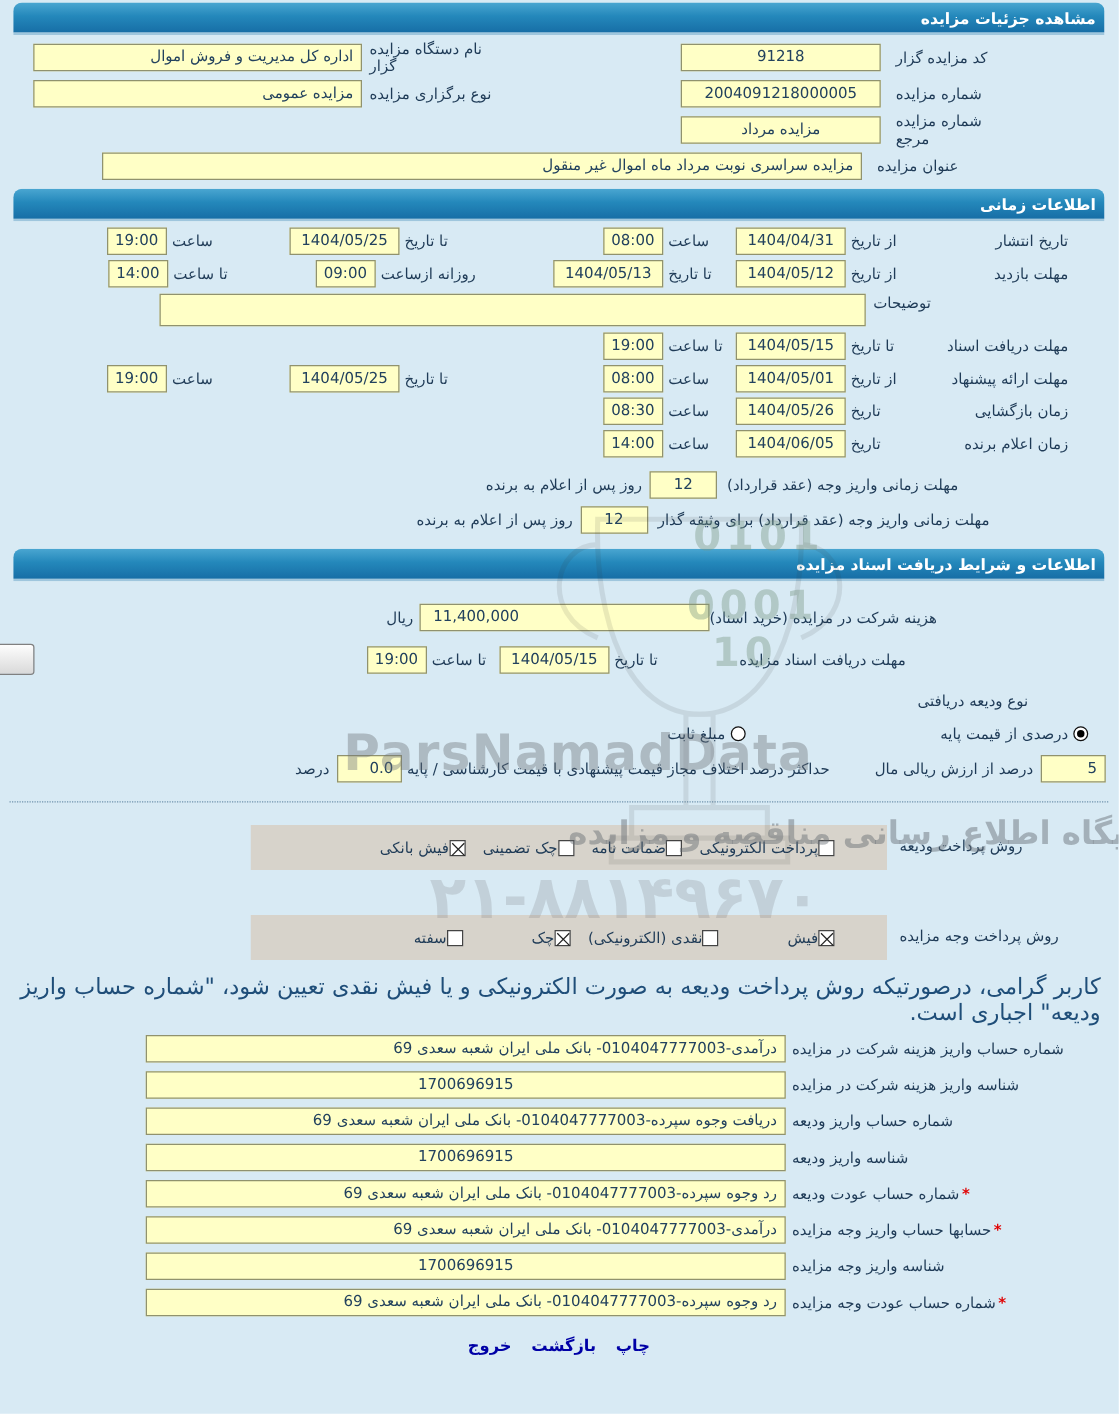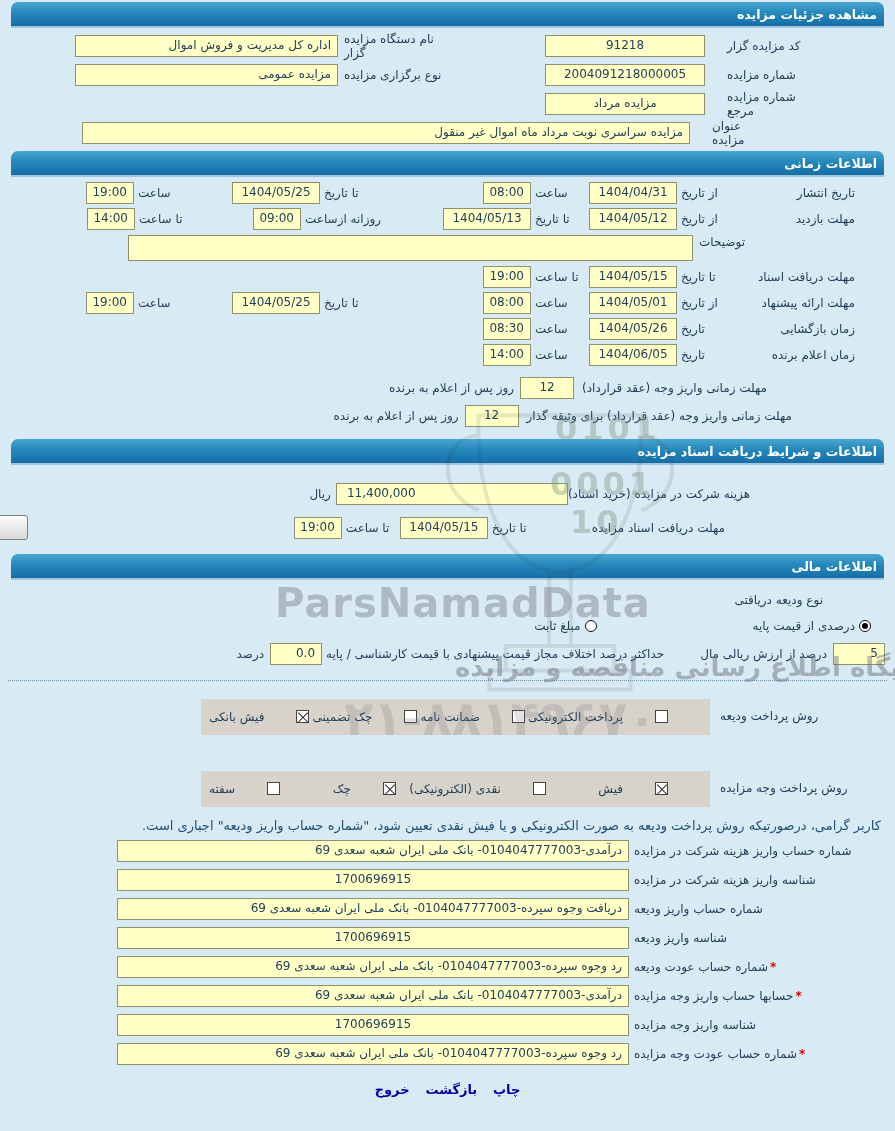--- a/index.html
+++ b/index.html
@@ -10,25 +10,25 @@
   
   .section-bar { height:26px; margin:0 11px; border-radius:7px 7px 0 0;
     background:linear-gradient(180deg,#4aa6d1 0%,#2488bb 45%,#176ea6 100%);
     color:#fff; font-weight:bold; font-size:12.5px; line-height:26px; padding-right:7px;
     border-bottom:2px solid #9fc6dd; }
   .section-bar.main { margin-top:2px; }
 
   
   .inp { background:#ffffc6; border:1px solid #90926e; height:22px; line-height:19px;
          padding:0 6px; overflow:hidden; white-space:nowrap; color:#23425e; }
-  .inp.center { text-align:center; padding:0 2px; }
+  .inp.center { text-align:center; padding:0 2px;margin-left:48px; }
 
   
   .g-row { display:flex; align-items:center; margin:7px 80px 0 10px; height:22px; }
-  .g-label { width:110px; text-align:left; padding-left:22px; }
+  .g-label { width:110px; text-align:left; padding-left:12px; }
   .g-label2 { width:112px; text-align:left; padding-left:6px; }
   .sp95 { width:95px; }
   .w160 { width:160px; } .w263 { width:263px; } .w608 { width:608px; }
 
   .trow { display:flex; align-items:center; margin:5px 40px 0 10px; height:21px; }
   .t-label { width:120px; text-align:right; padding-left:8px; white-space:nowrap; }
   .t-sub { text-align:left; padding-left:4px; min-width:58px; white-space:nowrap; }
   .t-sub.w88 { min-width:92px; }
   .inp.date { width:88px; text-align:center; }
   .inp.time { width:48px; text-align:center; }
@@ -61,29 +61,29 @@
   .pct-row { display:flex; align-items:center; margin:10px 10px 0 10px; height:22px; }
   .inp.pct { width:52px; text-align:right; }
   .pct-lbl { padding:0 6px 0 4px; white-space:nowrap; }
   .pct-gap { width:26px; }
   .dotted { border-top:1px dotted #6f93ad; margin:15px 8px 0 8px; }
 
   .method-row { display:flex; align-items:flex-start; margin:18px 0 0 0; }
   .method-label { width:185px; text-align:left; padding-left:10px; padding-top:10px; white-space:nowrap; }
   .method-box { width:509px; background:#d7d3cb; min-height:36px; display:flex; align-items:center; padding:0 42px 0 8px; }
   .method-box.sparse { justify-content:flex-start; }
-  .mitem { display:flex; align-items:flex-start; white-space:nowrap;gap:32px; }
+  .mitem { display:flex; align-items:flex-end; white-space:nowrap; }
   .cb { position:relative; width:13px; height:13px; border:1px solid #444; background:#fff; display:inline-block; flex:0 0 auto; }
   .cb.checked::before, .cb.checked::after { content:""; position:absolute; top:5.5px; left:-1px; width:14px; height:1.4px; background:#222; }
   .cb.checked::before { transform:rotate(45deg); }
   .cb.checked::after { transform:rotate(-45deg); }
   .mgap14 { width:14px; } .mgap55 { width:55px; }
   .mt36 { margin-top:36px; }
 
-  .notice { margin:11px 14px 0 10px; color:#1f4e79; font-size:13px; text-align:right; }
+  .notice { margin:11px 14px 0 10px; color:#1f4e79; font-size:18px; text-align:right; }
   .acct-row { display:flex; align-items:center; margin:7px 10px 0 10px; height:22px; }
   .acct-label { width:256px; text-align:left; padding-left:5px; white-space:nowrap; overflow:visible; }
   .acct-row.required .acct-label::before { content:"*"; color:#e00000; font-weight:bold; margin-left:2px; }
   .inp.acct { width:512px; }
   .inp.acct.center { text-align:center; }
 
   .footer { margin-top:17px; text-align:center; }
   .footer a { color:#0000a6; font-weight:bold; text-decoration:none; margin:0 6px; font-size:13px; }
 
   
@@ -225,23 +225,20 @@
 
   <div class="docdl-row">
     <div class="docdl-label">مهلت دریافت اسناد مزایده</div>
     <div class="t-sub">تا تاریخ</div>
     <div class="inp date">1404/05/15</div>
     <div class="t-sub">تا ساعت</div>
     <div class="inp time">19:00</div>
     <div class="newspaper-btn">آگهی روزنامه(۱)</div>
   </div>
 
-  <div class="section-bar" style="margin-top:13px">
-    <span>اطلاعات مالی</span>
-  </div>
 
   <div class="fin-label-row">
     <span>نوع ودیعه دریافتی</span>
   </div>
 
   <div class="radio-row">
     <span class="radio selected"></span>
     <span>درصدی از قیمت پایه</span>
     <div class="radio-gap"></div>
     <span class="radio"></span>

